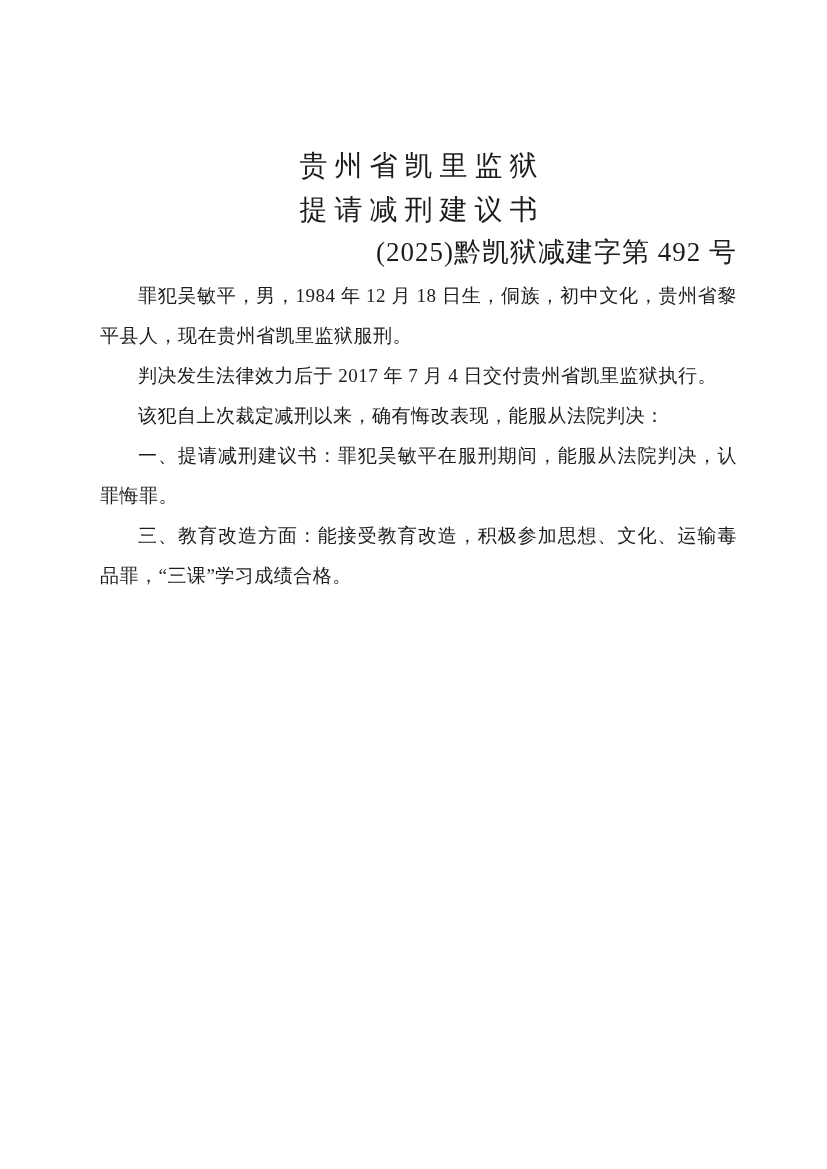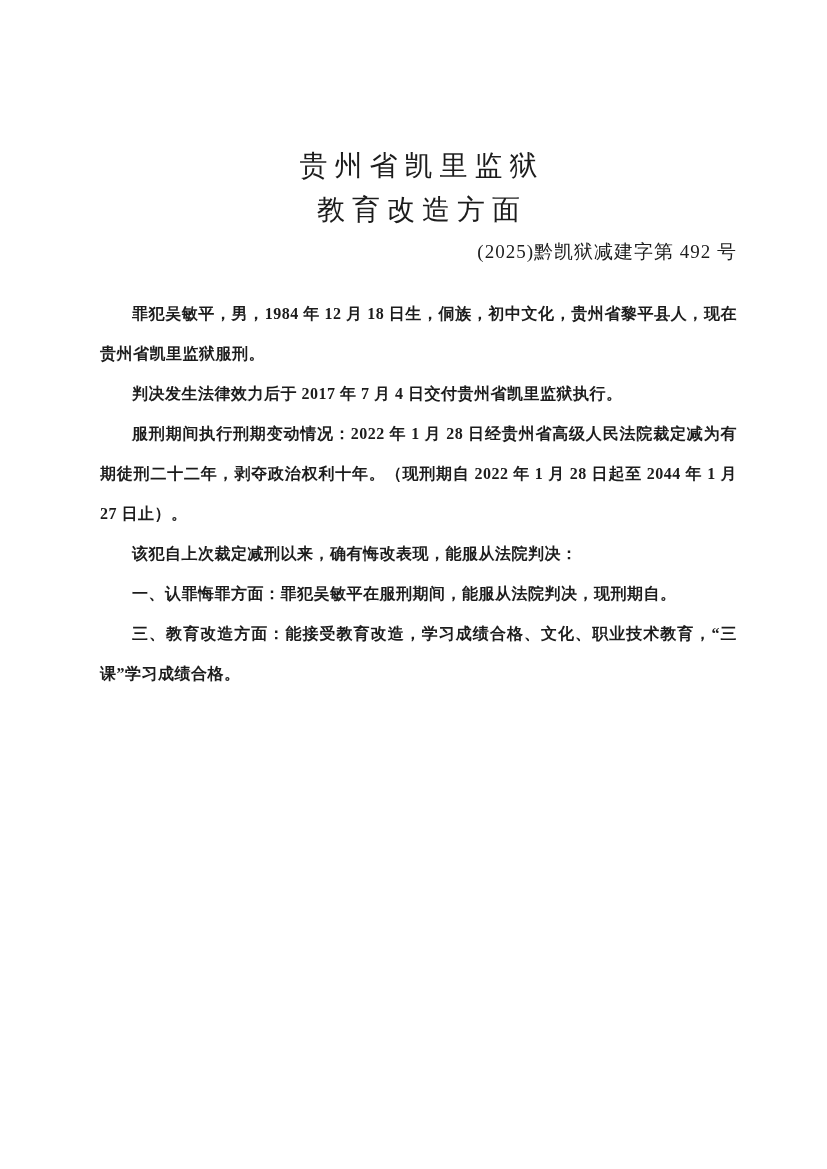--- a/index.html
+++ b/index.html
@@ -26,55 +26,53 @@
     text-align: center;
     font-size: 28px;
     line-height: 44px;
     letter-spacing: 7px;
     text-indent: 7px; 
     font-weight: normal;
     white-space: nowrap;
   }
   .doc-number {
     text-align: right;
-    font-size: 19px;
+    font-size: 27px;
     line-height: 40px;
     letter-spacing: 1px;
     margin-top: 0;
   }
   .body-text {
-    margin-top: 22px;
-    font-size: 16px;
+    margin-top: 4px;
+    font-size: 19px;
     line-height: 40px;
     text-align: justify;
     letter-spacing: 0.5px;
-    font-weight: bold;
   }
   .body-text p {
     margin: 0;
     padding: 0;
     text-indent: 2em;
   }
 </style>
 </head>
 <body>
 
 <div class="page">
   <div class="content">
 
     <div class="title">
       <div>贵州省凯里监狱</div>
-      <div>教育改造方面</div>
+      <div>提请减刑建议书</div>
     </div>
 
     <div class="doc-number">(2025)黔凯狱减建字第 492 号</div>
 
     <div class="body-text">
       <p>罪犯吴敏平，男，1984 年 12 月 18 日生，侗族，初中文化，贵州省黎平县人，现在贵州省凯里监狱服刑。</p>
       <p>判决发生法律效力后于 2017 年 7 月 4 日交付贵州省凯里监狱执行。</p>
-      <p>服刑期间执行刑期变动情况：2022 年 1 月 28 日经贵州省高级人民法院裁定减为有期徒刑二十二年，剥夺政治权利十年。（现刑期自 2022 年 1 月 28 日起至 2044 年 1 月 27 日止）。</p>
       <p>该犯自上次裁定减刑以来，确有悔改表现，能服从法院判决：</p>
-      <p>一、认罪悔罪方面：罪犯吴敏平在服刑期间，能服从法院判决，现刑期自。</p>
-      <p>三、教育改造方面：能接受教育改造，学习成绩合格、文化、职业技术教育，“三课”学习成绩合格。</p>
+      <p>一、提请减刑建议书：罪犯吴敏平在服刑期间，能服从法院判决，认罪悔罪。</p>
+      <p>三、教育改造方面：能接受教育改造，积极参加思想、文化、运输毒品罪，“三课”学习成绩合格。</p>
     </div>
 
   </div>
 </div>
 
 </body></html>

